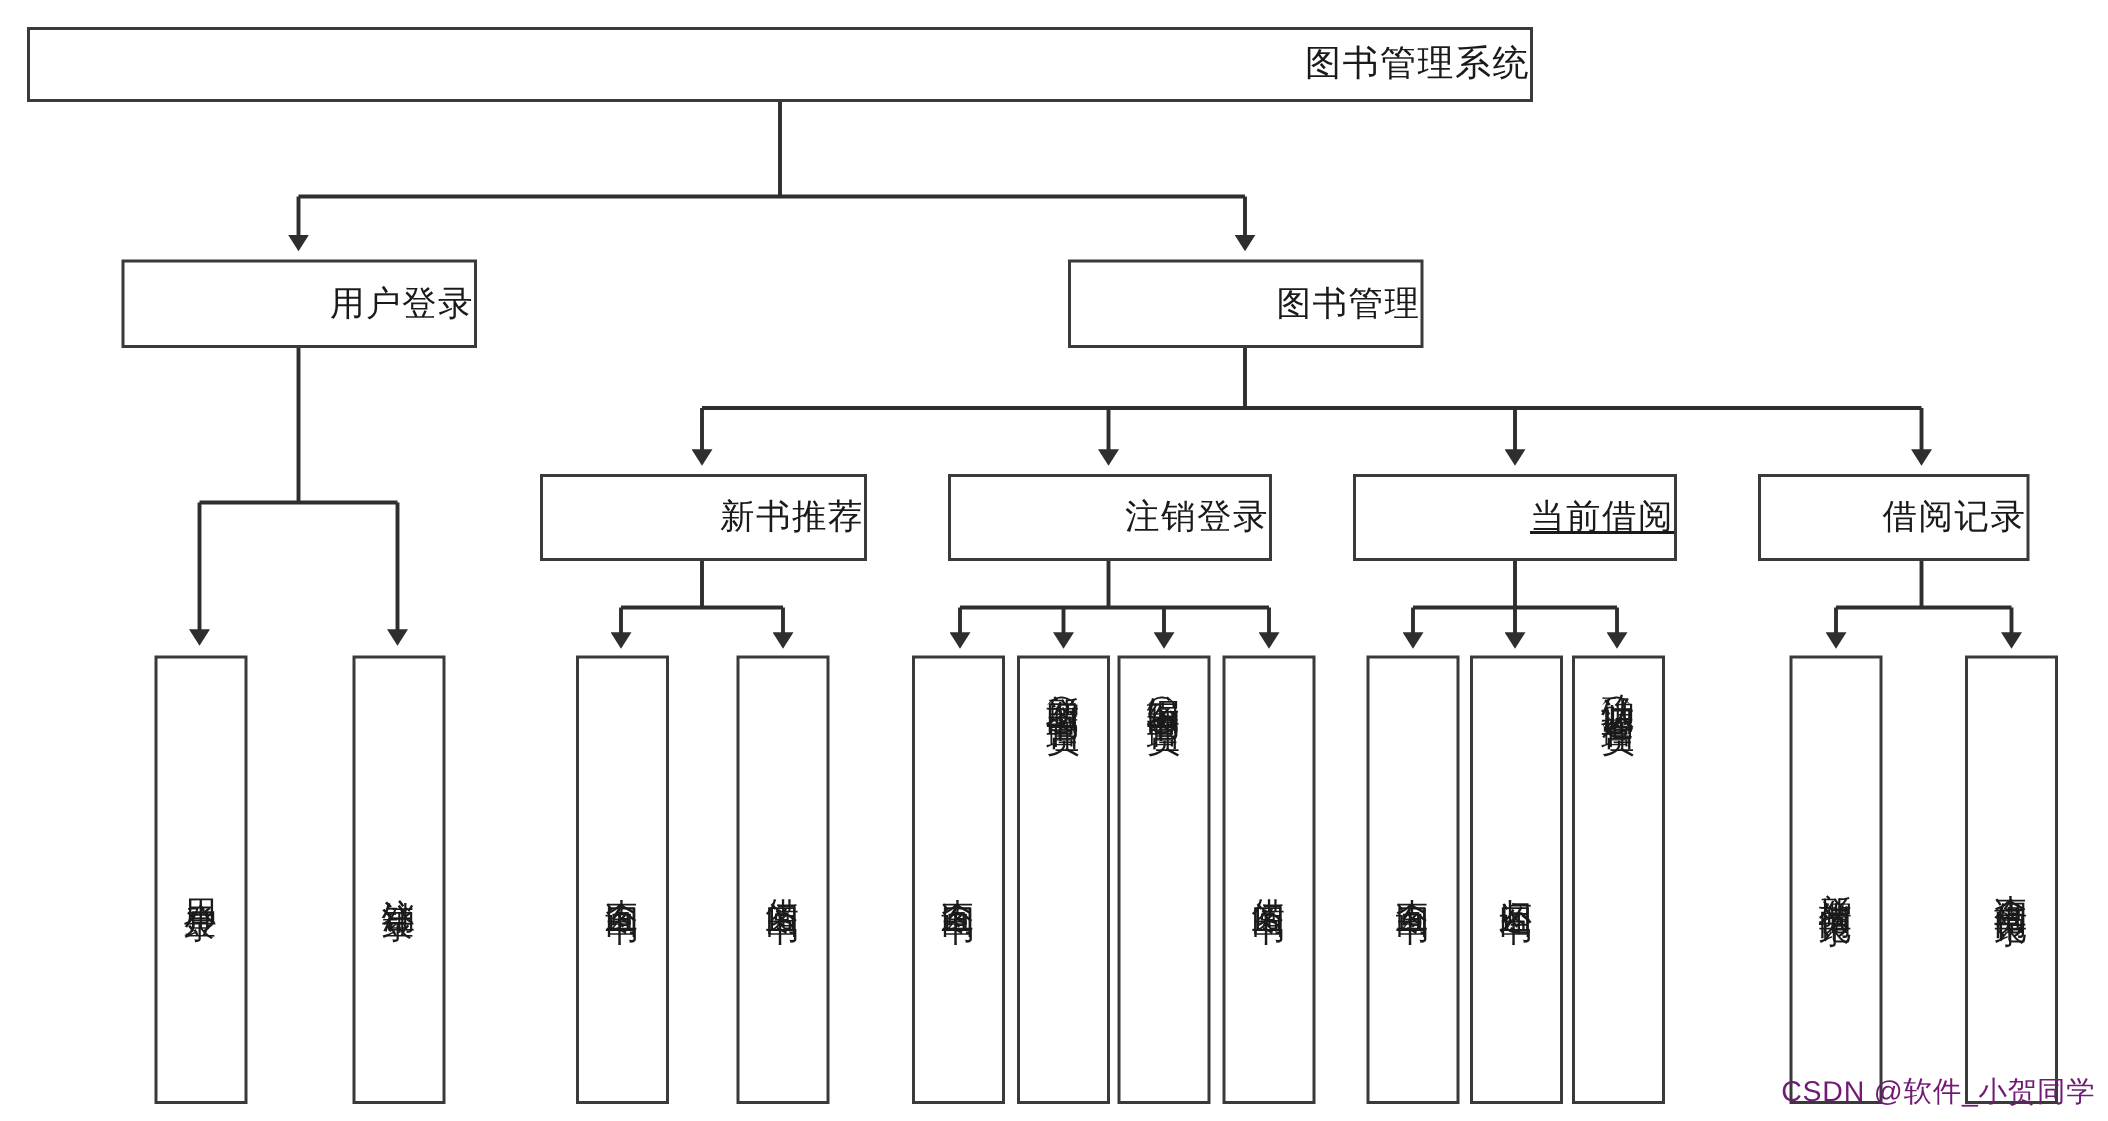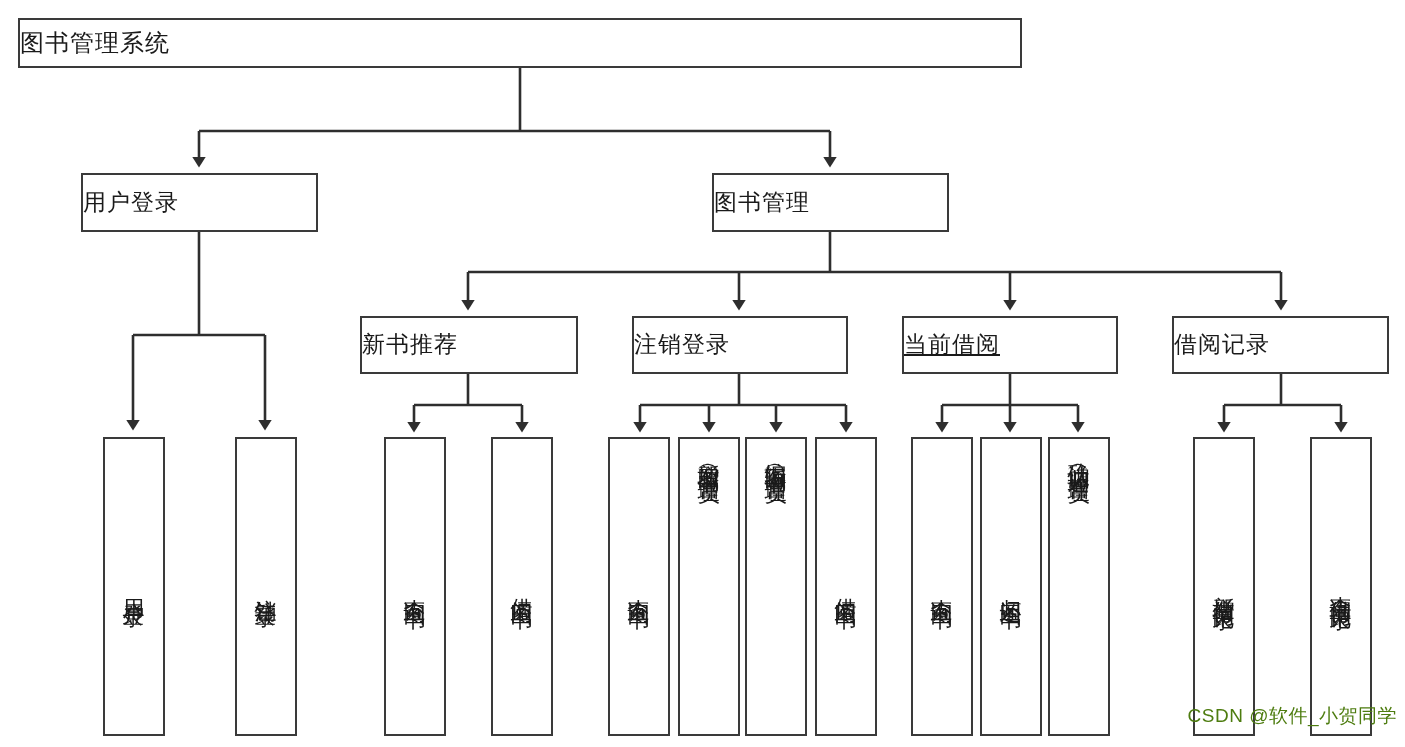--- a/index.html
+++ b/index.html
@@ -25,21 +25,21 @@
     height: 747px;
     pointer-events: none;
   }
   .node {
     position: absolute;
     box-sizing: border-box;
     border: 2.5px solid #3a3a3a;
     background: #ffffff;
     display: flex;
     align-items: center;
-    justify-content: flex-start;
+    justify-content: flex-end;
     color: #1a1a1a;
   }
   .node.horiz {
     font-size: 23px;
     line-height: 1.2;
     letter-spacing: 1px;
     white-space: nowrap;
   }
   .node.root {
     font-size: 24px;
@@ -65,23 +65,23 @@
     align-items: center;
     justify-content: center;
   }
   .leaf-inner.top {
     align-items: flex-start;
     padding-top: 6px;
   }
   #watermark {
     position: absolute;
     right: 8px;
-    bottom: 18px;
+    bottom: 6px;
     font-size: 19px;
-    color: #4d7c0f;
+    color: #701a75;
     letter-spacing: 0.5px;
     white-space: nowrap;
     font-family: "Liberation Sans", "DejaVu Sans", sans-serif;
   }
 </style>
 </head>
 <body>
 
 <div id="canvas">
 
@@ -150,21 +150,21 @@
 
   <div class="node horiz" style="left:360px; top:316px; width:218px; height:58px;">
     <span>新书推荐</span>
   </div>
   <div class="node horiz" style="left:632px; top:316px; width:216px; height:58px;">
     <span>注销登录</span>
   </div>
   <div class="node horiz" style="left:902px; top:316px; width:216px; height:58px;text-decoration:underline;">
     <span>当前借阅</span>
   </div>
-  <div class="node horiz" style="left:1172px; top:316px; width:217px; height:58px;">
+  <div class="node horiz" style="left:1172px; top:316px; width:181px; height:58px;">
     <span>借阅记录</span>
   </div>
 
   <div class="node leaf" style="left:103px; top:437px; width:62px; height:299px;">
     <div class="leaf-inner">
       <span class="vtext">用户登录</span>
     </div>
   </div>
   <div class="node leaf" style="left:235px; top:437px; width:62px; height:299px;">
     <div class="leaf-inner">

